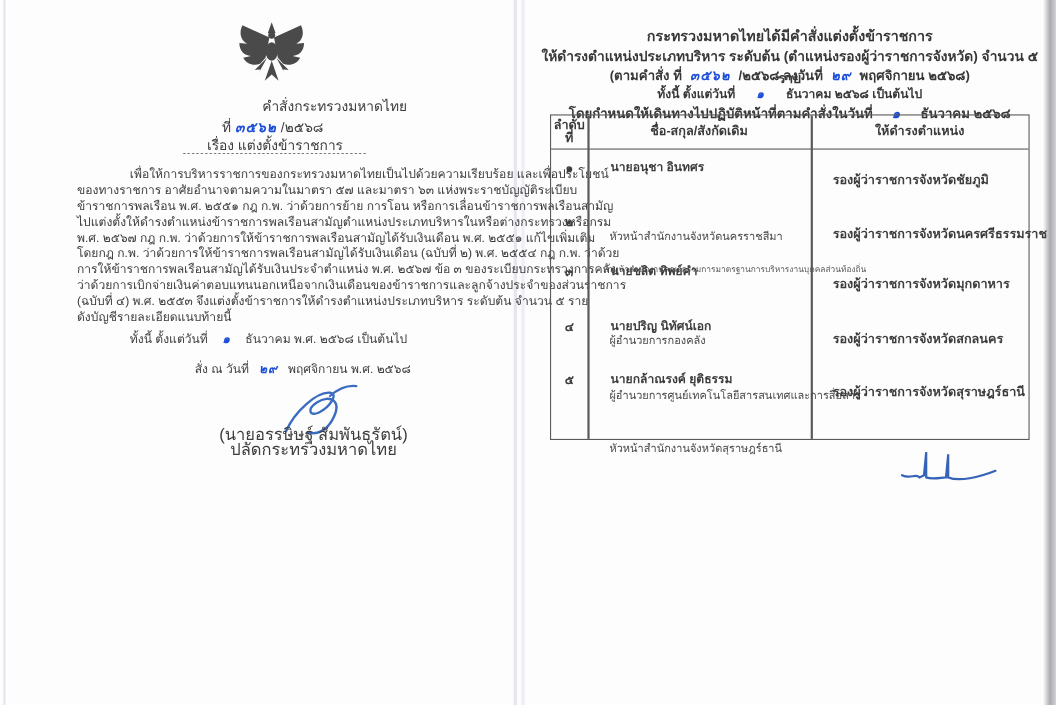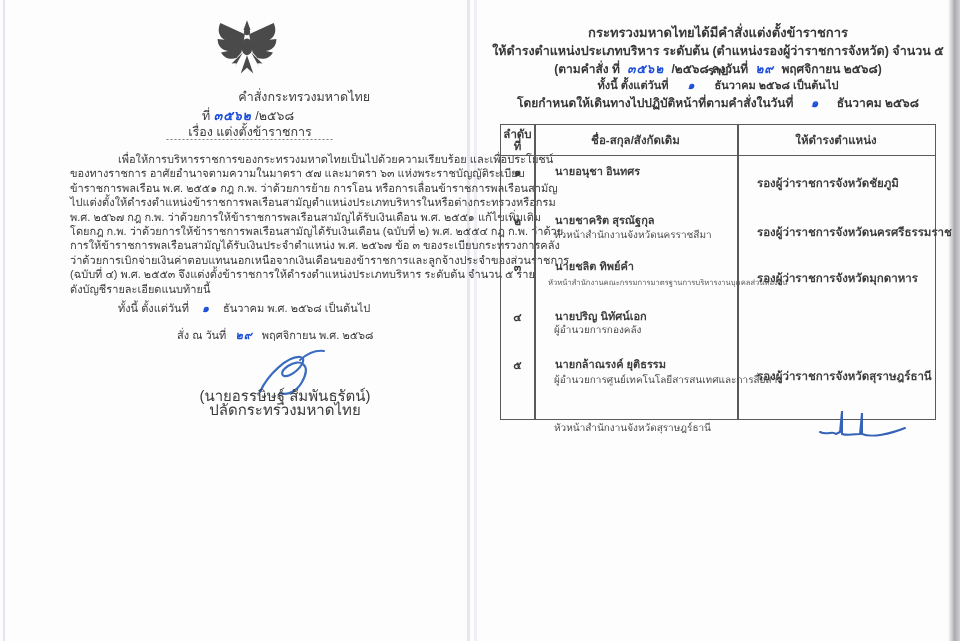--- a/index.html
+++ b/index.html
@@ -24,21 +24,21 @@
   .l-effective{left:118px;top:299px;font-size:11px;}
   .l-issued{left:177px;top:326px;font-size:11px;}
   .l-signer{left:180px;top:389px;width:210px;text-align:center;font-size:15px;line-height:14px;}
   
   .r-head{left:492px;top:0;width:452px;text-align:center;font-weight:bold;color:#373737;}
   .rh1{top:22px;font-size:13px;}
   .rh2{top:41px;font-size:12.5px;}
   .rh3{top:59px;font-size:12px;}
   .rh4{top:76px;font-size:11px;}
   .rh5{top:93px;font-size:12px;}
-  .tbl{position:absolute;left:500px;top:124px;width:434px;height:294px;border:1.5px solid #5a5a5a;background:transparent;}
+  .tbl{position:absolute;left:500px;top:104px;width:434px;height:294px;border:1.5px solid #5a5a5a;background:transparent;}
   .tbl .vline{position:absolute;top:0;bottom:0;width:1.5px;background:#5a5a5a;}
   .tbl .v1{left:33px;} .tbl .v2{left:236px;}
   .thead{position:absolute;left:0;top:0;right:0;height:30px;border-bottom:1.5px solid #5a5a5a;
          display:grid;grid-template-columns:33px 203px 1fr;font-weight:600;font-size:11.5px;color:#3a3a3a;}
   .thead .hc{display:flex;align-items:center;justify-content:center;text-align:center;line-height:12px;}
   .tbody{position:absolute;left:0;top:31.5px;right:0;bottom:0;}
   .trow{display:grid;grid-template-columns:33px 203px 1fr;}
   .r1{height:49px;} .r2{height:46px;} .r3{height:50px;} .r4{height:48px;} .r5{height:69px;}
   .cno{text-align:center;padding-top:6px;font-size:11px;font-weight:600;}
   .cname{padding:5px 2px 0 4px;font-size:11px;}
@@ -158,39 +158,39 @@
         <div class="cno">๑</div>
         <div class="cname">
           <div class="nm">นายอนุชา อินทศร</div>
           <div class="fm">หัวหน้าสำนักงานจังหวัดนครราชสีมา</div>
         </div>
         <div class="cpos">รองผู้ว่าราชการจังหวัดชัยภูมิ</div>
       </div>
       <div class="trow r2">
         <div class="cno">๒</div>
         <div class="cname">
-          <div class="nm">นายชาคริต สุรณัฐกุล</div>
           <div class="fm small">หัวหน้าสำนักงานคณะกรรมการมาตรฐานการบริหารงานบุคคลส่วนท้องถิ่น</div>
         </div>
         <div class="cpos">รองผู้ว่าราชการจังหวัดนครศรีธรรมราช</div>
       </div>
       <div class="trow r3">
         <div class="cno">๓</div>
         <div class="cname">
           <div class="nm">นายชลิต ทิพย์คำ</div>
           <div class="fm">ผู้อำนวยการกองคลัง</div>
         </div>
         <div class="cpos">รองผู้ว่าราชการจังหวัดมุกดาหาร</div>
       </div>
       <div class="trow r4">
         <div class="cno">๔</div>
         <div class="cname">
           <div class="nm">นายปริญ นิทัศน์เอก</div>
           <div class="fm">ผู้อำนวยการศูนย์เทคโนโลยีสารสนเทศและการสื่อสาร</div>
         </div>
+        <div class="cpos">รองผู้ว่าราชการจังหวัดสกลนคร</div>
       </div>
       <div class="trow r5">
         <div class="cno">๕</div>
         <div class="cname">
           <div class="nm">นายกล้าณรงค์ ยุติธรรม</div>
           <div class="fm">หัวหน้าสำนักงานจังหวัดสุราษฎร์ธานี</div>
         </div>
         <div class="cpos">รองผู้ว่าราชการจังหวัดสุราษฎร์ธานี</div>
       </div>
     </div>

